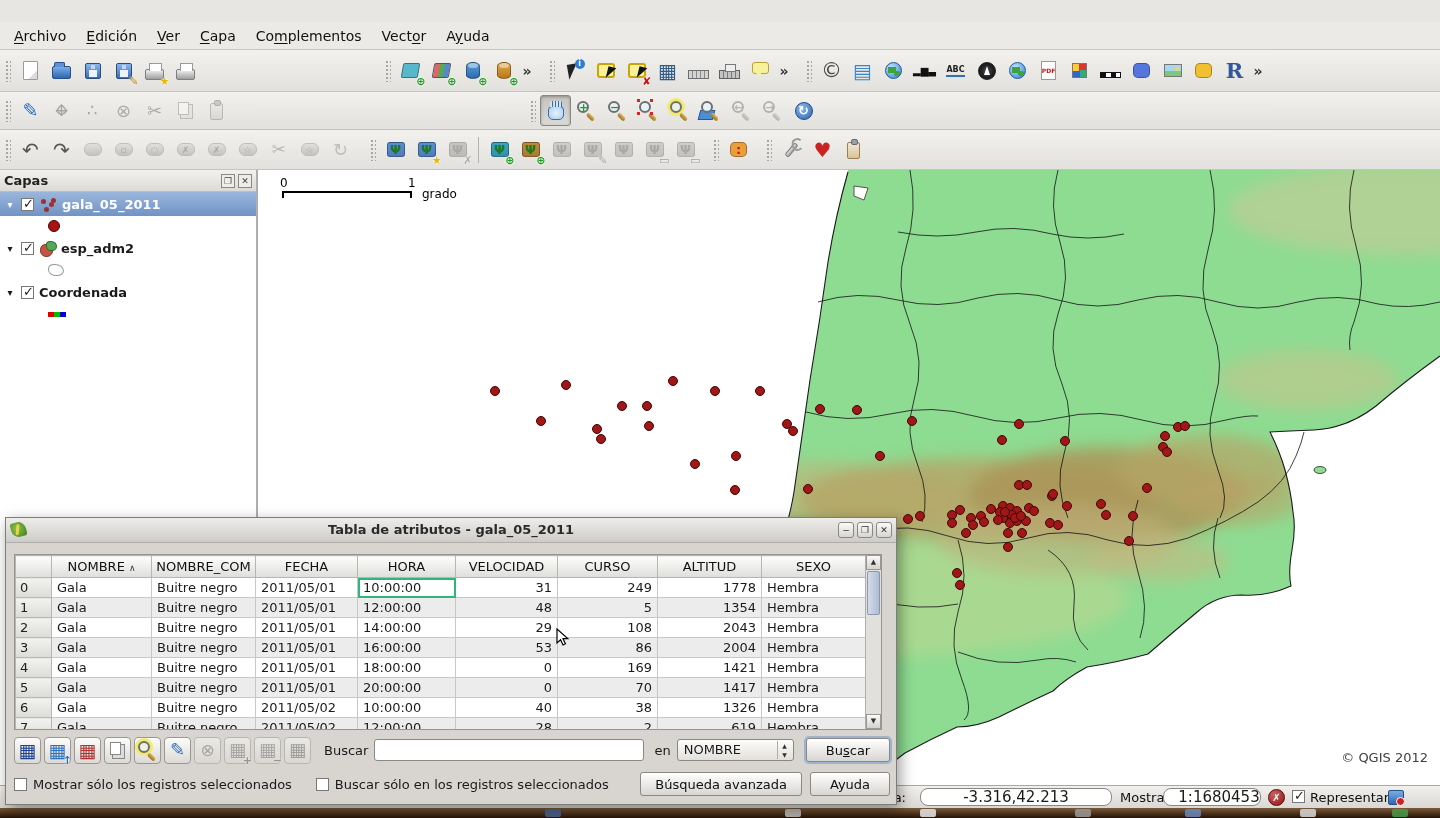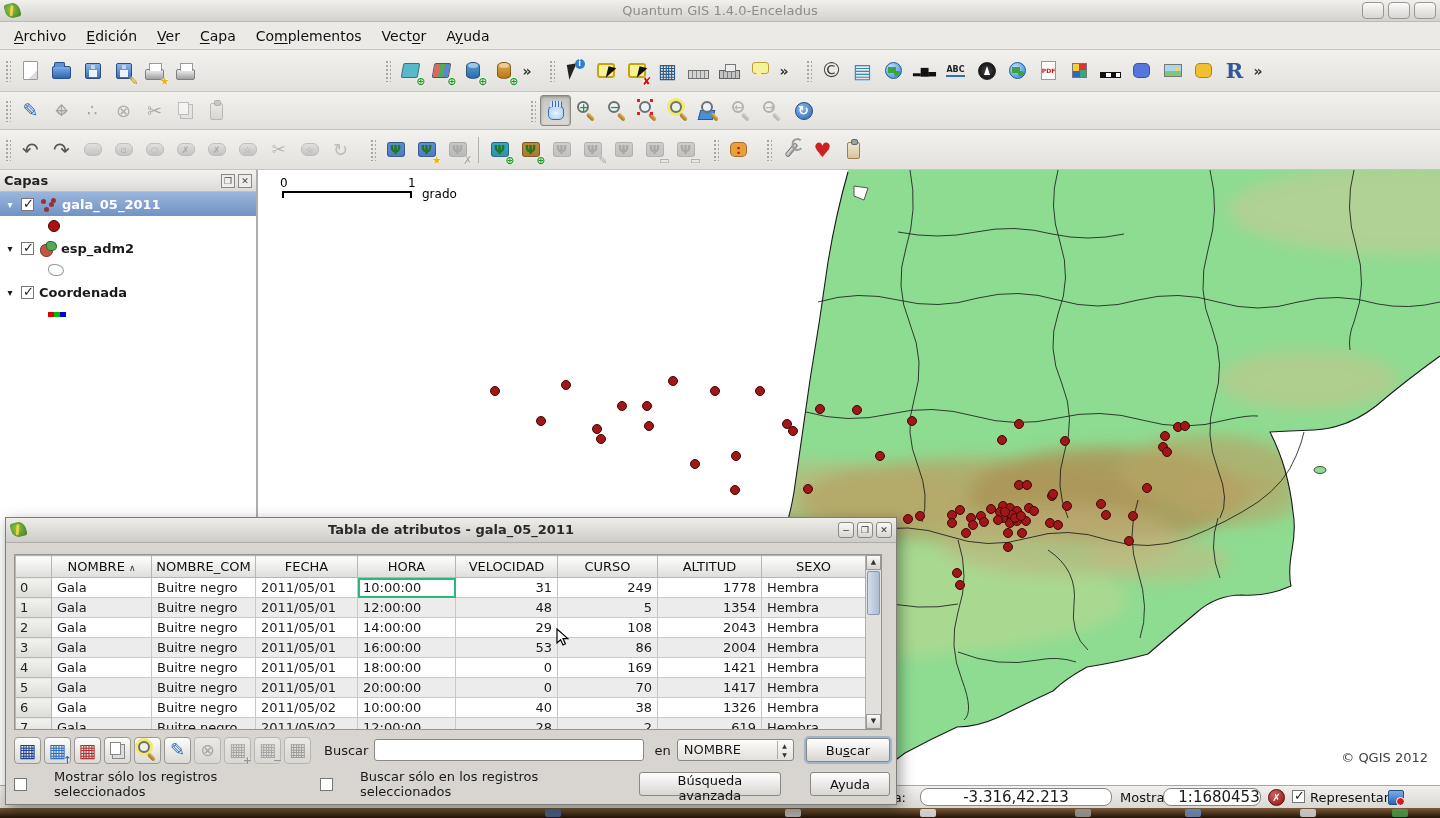--- a/index.html
+++ b/index.html
@@ -165,42 +165,33 @@
 .dlg-toolrow { position:absolute; left:8px; top:218px; width:876px; height:28px; display:flex; align-items:center; }
 .dbtn { position:relative; width:27px; height:27px; border:1px solid #9a9894; border-radius:4px; background:linear-gradient(#fcfcfa,#dcdad6); display:flex; align-items:center; justify-content:center; margin-right:3px; flex:none; }
 .dbtn.disabled { opacity:.5; }
 .dlg-search-label { margin:0 6px 0 10px; }
 .dlg-input { width:272px; height:22px; border:1px solid #8a8884; border-radius:3px; background:#fff; padding:0 4px; font-size:13px; font-family:inherit; }
 .dlg-in-label { margin:0 6px 0 10px; }
 .combo { width:118px; height:22px; border:1px solid #8a8884; border-radius:3px; background:linear-gradient(#fcfcfa,#e2e0dc); position:relative; padding:2px 20px 0 6px; font-size:13px; }
 .combo .spin { position:absolute; right:2px; top:1px; width:14px; height:18px; border-left:1px solid #b0aeaa; font-size:6px; line-height:9px; text-align:center; color:#333; }
 .pbtn { height:24px; padding:0 14px; border:1px solid #8a8884; border-radius:3px; background:linear-gradient(#fff,#d8d6d2); font-size:13px; font-family:inherit; color:#111; }
 .pbtn.default { box-shadow:0 0 0 2px rgba(90,140,200,.45); }
-.dlg-botrow { position:absolute; left:8px; top:252px; width:876px; height:28px; display:flex; align-items:center;gap:21px; }
+.dlg-botrow { position:absolute; left:8px; top:252px; width:876px; height:28px; display:flex; align-items:center; }
 .cklabel { margin:0 24px 0 6px; }
 .mlauto { margin-left:auto; }
 .gap8 { margin-left:8px; }
 
 
 .mouse-cursor { position:absolute; left:556px; top:628px; z-index:90; }
 </style>
 </head>
 <body>
 
 <div id="app">
 
-  <div class="titlebar">
-    <div class="appicon"></div>
-    <div class="title">Quantum GIS 1.4.0-Enceladus</div>
-    <div class="winbtns">
-      <div class="winbtn"></div>
-      <div class="winbtn"></div>
-      <div class="winbtn"></div>
-    </div>
-  </div>
 
   <div class="menubar" id="menubar">
       <div class="menuitem"><u>A</u>rchivo</div>
       <div class="menuitem"><u>E</u>dición</div>
       <div class="menuitem"><u>V</u>er</div>
       <div class="menuitem"><u>C</u>apa</div>
       <div class="menuitem">Co<u>m</u>plementos</div>
       <div class="menuitem">Vect<u>o</u>r</div>
       <div class="menuitem">A<u>y</u>uda</div>
     </div>

